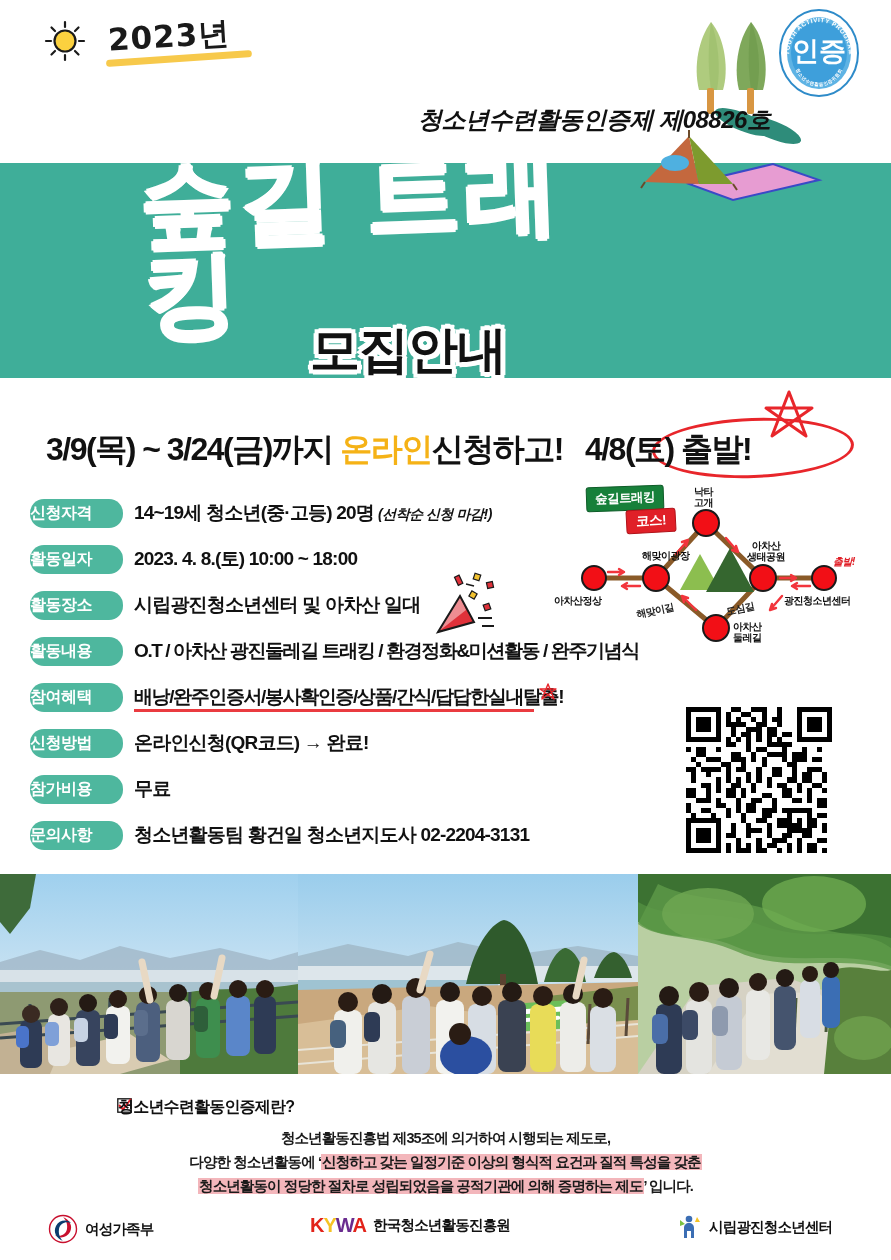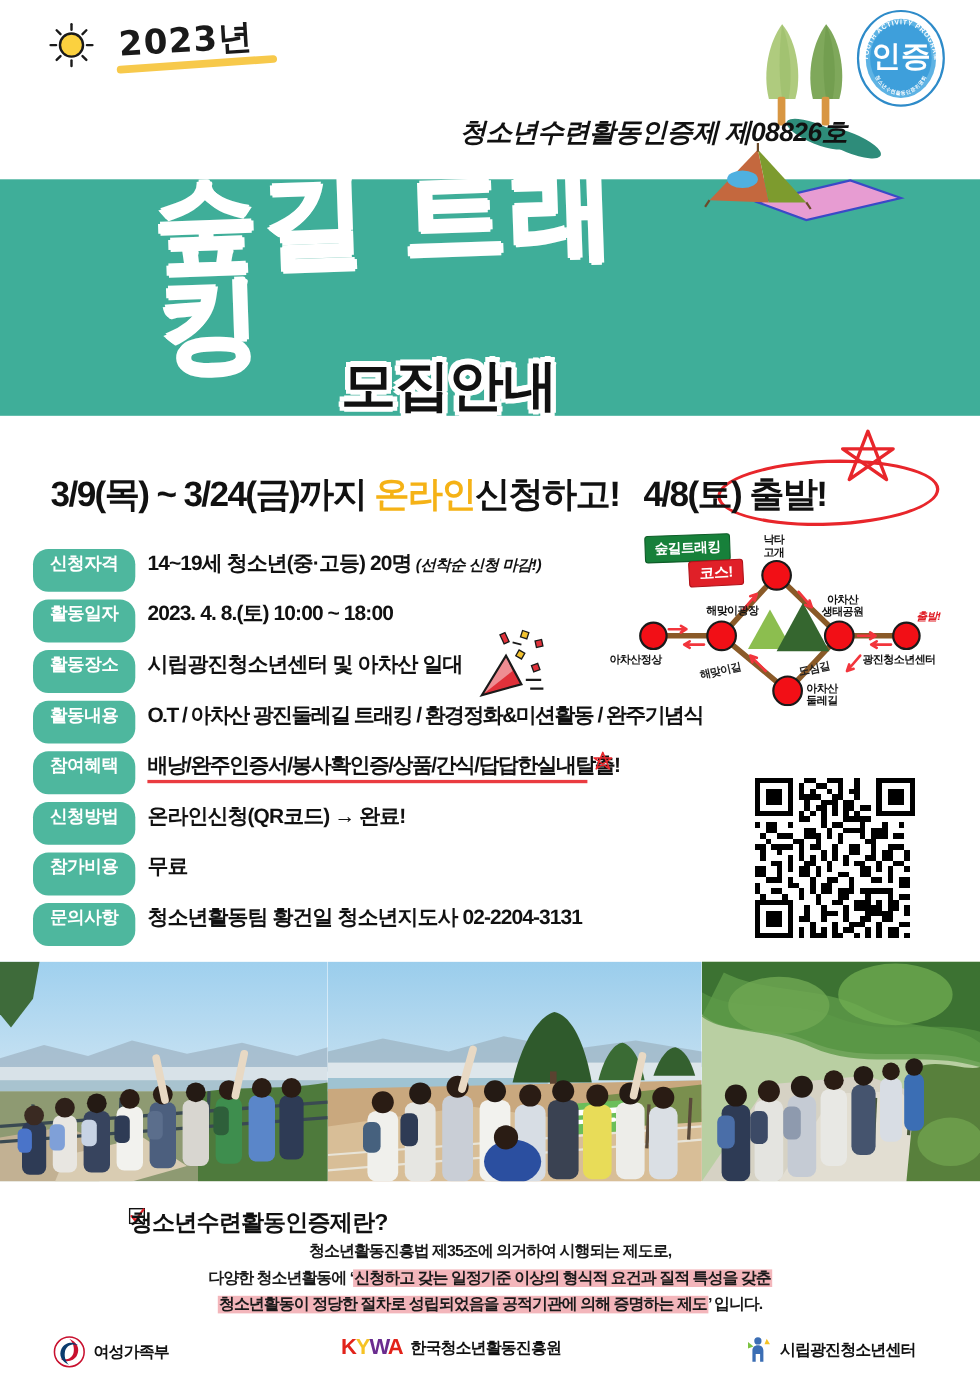--- a/index.html
+++ b/index.html
@@ -121,28 +121,27 @@
   .star-mark{ position:absolute; left:760px; top:388px; width:58px; height:54px; }
 
   
   .info-list{ position:absolute; left:30px; top:497px; width:830px; }
   .info-row{
     position:relative;
     height:46px;
   }
   .pill{
     position:absolute; left:0; top:2px;
-    width:93px; height:39px;
+    width:93px; height:29px;
     background:#4EB79E;
     border-radius:14px;
     color:#ffffff;
     font-size:16px;
     font-weight:bold;
     letter-spacing:-0.5px;
-    text-align:center;
     line-height:27px;
   }
   .row-value{
     position:absolute; left:104px; top:0px;
     font-size:19px;
     font-weight:bold;
     color:#111111;
     letter-spacing:-0.8px;
     line-height:31px;
     white-space:nowrap;
@@ -210,21 +209,21 @@
     display:flex;
   }
   .photo{ position:relative; height:200px; overflow:hidden; }
   .p1{ width:298px; }
   .p2{ width:340px; }
   .p3{ width:253px; }
 
   
   .foot-title{
     position:absolute; left:118px; top:1097px;
-    font-size:21px; font-weight:bold; color:#111;
+    font-size:16px; font-weight:bold; color:#111;
     letter-spacing:-0.8px;
   }
   .check-icon{ position:absolute; left:117px; top:1098px; width:15px; height:15px; }
   .foot-body{
     position:absolute; left:0; top:1126px;
     width:891px;
     text-align:center;
     font-size:14.5px;
     font-weight:bold;
     color:#1a1a1a;

